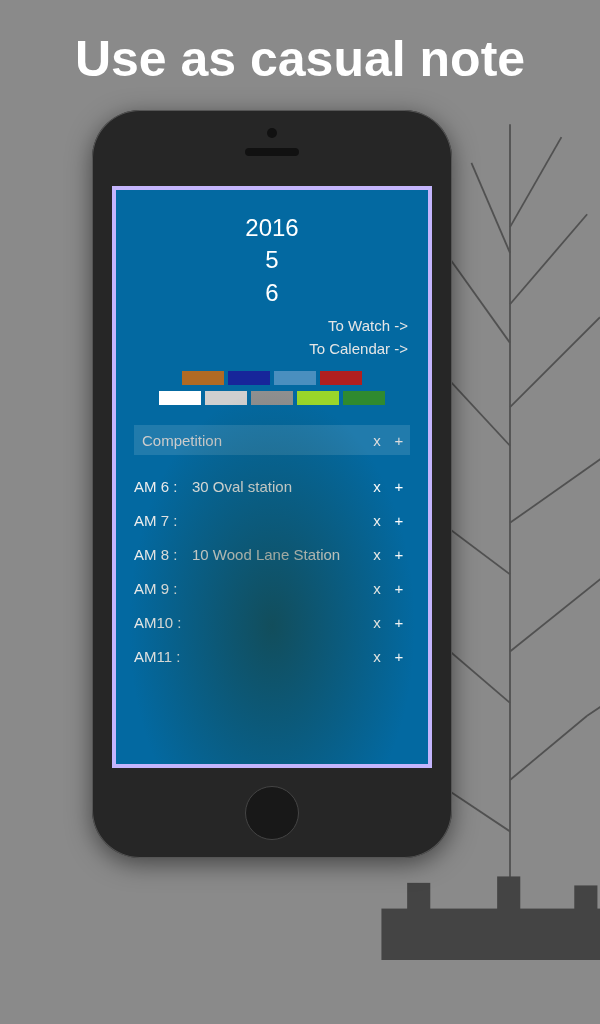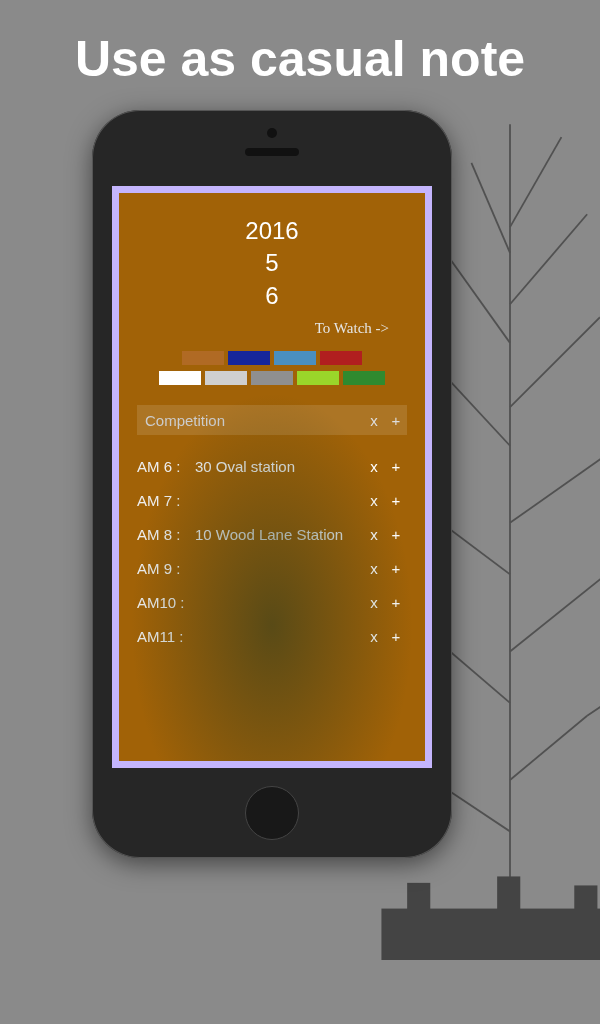--- a/index.html
+++ b/index.html
@@ -74,36 +74,36 @@
       border-radius: 50%;
       background: #181818;
       border: 1px solid #444;
     }
     .screen {
       position: absolute;
       top: 76px;
       left: 20px;
       right: 20px;
       bottom: 90px;
-      background: #a16207;
-      border: 7px solid #c4b5fd;
+      background: #0369a1;
+      border: 4px solid #c4b5fd;
       padding: 22px 10px 10px 10px;
       color: #e6e6e6;
       overflow: hidden;
     }
     .screen::before {
       content: "";
       position: absolute;
       left: 0; right: 0; top: 180px; bottom: 0;
       background: radial-gradient(ellipse at 50% 65%, rgba(30,55,35,0.55) 0%, rgba(0,0,0,0) 65%);
       pointer-events: none;
     }
     .date-block { text-align: center; font-size: 24px; font-weight: 500; line-height: 1.35; color: #fff; }
     .nav-links { text-align: right; margin-top: 8px; font-size: 15px; padding-right: 10px; }
-    .nav-links div { margin: 6px 16px; cursor: pointer; font-family: Liberation Serif, serif; }
+    .nav-links div { margin: 6px 0; cursor: pointer; }
     .palette { margin-top: 14px; display: flex; flex-direction: column; align-items: center; gap: 6px; }
     .palette-row { display: flex; gap: 4px; }
     .swatch { width: 42px; height: 14px; cursor: pointer; }
     .note-title {
       margin: 20px 8px 0 8px;
       display: flex;
       align-items: center;
       background: rgba(255,255,255,0.12);
       height: 30px;
     }
@@ -154,20 +154,21 @@
   <div class="screen">
 
     <div class="date-block">
       <div>2016</div>
       <div>5</div>
       <div>6</div>
     </div>
 
     <div class="nav-links">
       <div>To Watch -&gt;</div>
+      <div>To Calendar -&gt;</div>
     </div>
 
     <div class="palette">
       <div class="palette-row" id="palette-row-1">
           <div class="swatch" style="background: rgb(176, 106, 36);"></div>
           <div class="swatch" style="background: rgb(23, 38, 154);"></div>
           <div class="swatch" style="background: rgb(74, 143, 191);"></div>
           <div class="swatch" style="background: rgb(177, 31, 31);"></div>
         </div>
       <div class="palette-row" id="palette-row-2">

